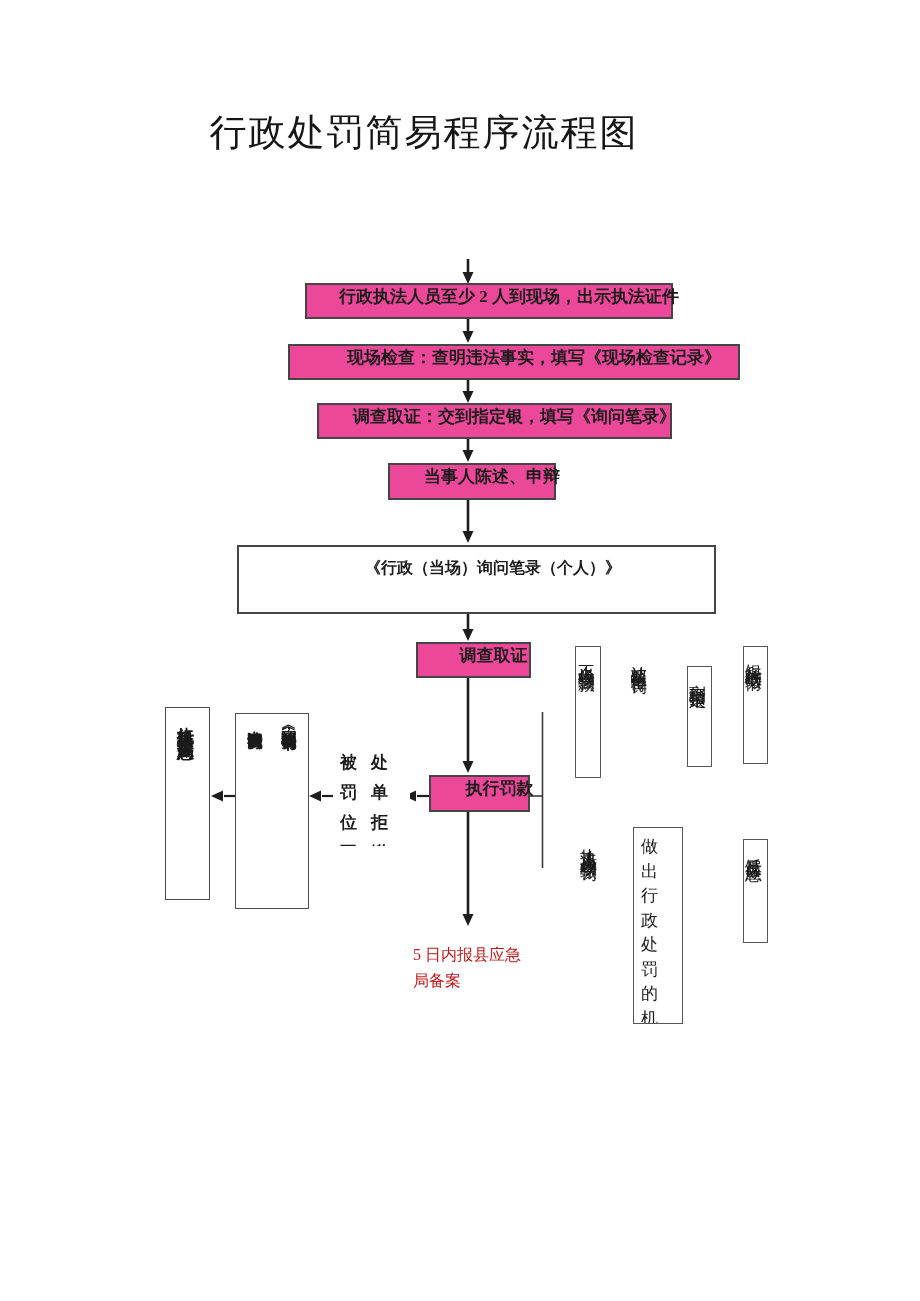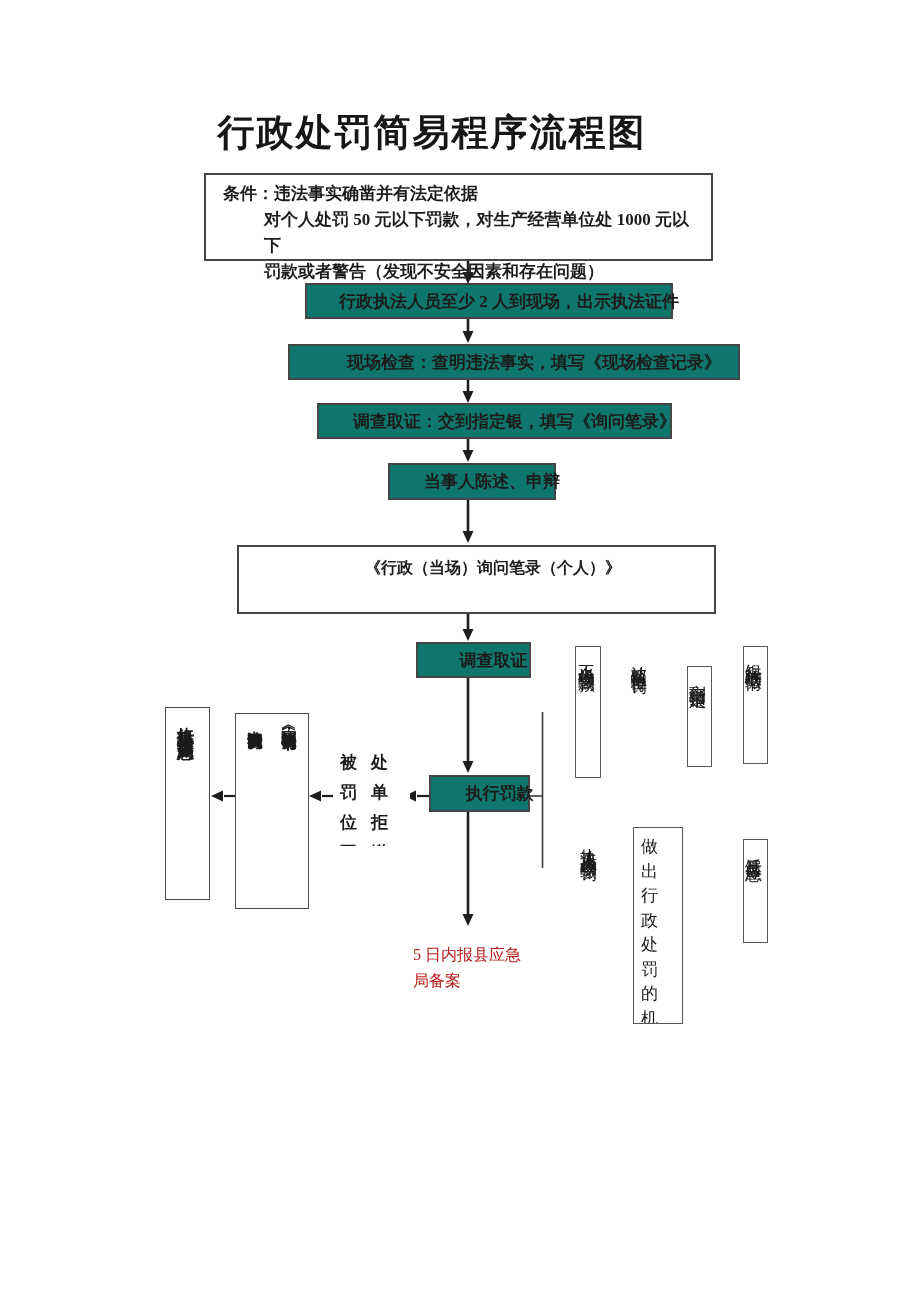--- a/index.html
+++ b/index.html
@@ -6,30 +6,30 @@
   .page{
     position:relative;
     width:920px;height:1301px;
     margin:0 auto;
     background:#ffffff;
     font-family:"Liberation Serif","DejaVu Serif",serif;
     color:#1c1c1c;
     overflow:hidden;
   }
   .title{
-    position:absolute;left:8px;top:108px;width:848px;
+    position:absolute;left:0;top:108px;width:848px;
     text-align:center;
-    font-size:37px;font-weight:700;letter-spacing:2px;
+    font-size:37px;font-weight:400;letter-spacing:2px;
     color:#161616;
   }
   svg.connectors{position:absolute;left:0;top:0;pointer-events:none;}
   .fbox{
     position:absolute;box-sizing:border-box;
-    border:2px solid #454545;background:#0f766e;
-    display:flex;align-items:center;justify-content:center;
+    border:2px solid #454545;background:#ec4899;
+    display:flex;align-items:flex-start;justify-content:center;
     font-size:17px;font-weight:600;color:#1b1b1b;
     white-space:nowrap;
     padding-left:40px;
   }
   .cbox{
     position:absolute;box-sizing:border-box;
     border:2px solid #454545;background:#fff;
     font-size:17px;font-weight:600;line-height:26px;
     padding:6px 8px 0 17px;
   }
@@ -104,25 +104,20 @@
         <polygon points="321,790.5 321,801.5 309,796" stroke="none"></polygon>
       <line x1="237" y1="796" x2="224" y2="796"></line>
         <polygon points="223,790.5 223,801.5 211,796" stroke="none"></polygon>
     </g>
     <g stroke="#3a3a3a" stroke-width="1.6" fill="none">
       <line x1="529" y1="796" x2="543" y2="796"></line>
       <line x1="542.5" y1="712" x2="542.5" y2="868"></line>
     </g>
   </svg>
 
-  <div class="cbox" style="left:204px;top:173px;width:509px;height:88px;">
-    <div>条件：违法事实确凿并有法定依据</div>
-    <div class="ind">对个人处罚 50 元以下罚款，对生产经营单位处 1000 元以下</div>
-    <div class="ind">罚款或者警告（发现不安全因素和存在问题）</div>
-  </div>
 
   <div class="fbox" style="left:305px;top:283px;width:368px;height:36px;">
     <span>行政执法人员至少 2 人到现场，出示执法证件</span>
   </div>
 
   <div class="fbox" style="left:288px;top:344px;width:452px;height:36px;">
     <span>现场检查：查明违法事实，填写《现场检查记录》</span>
   </div>
 
   <div class="fbox" style="left:317px;top:403px;width:355px;height:36px;">

